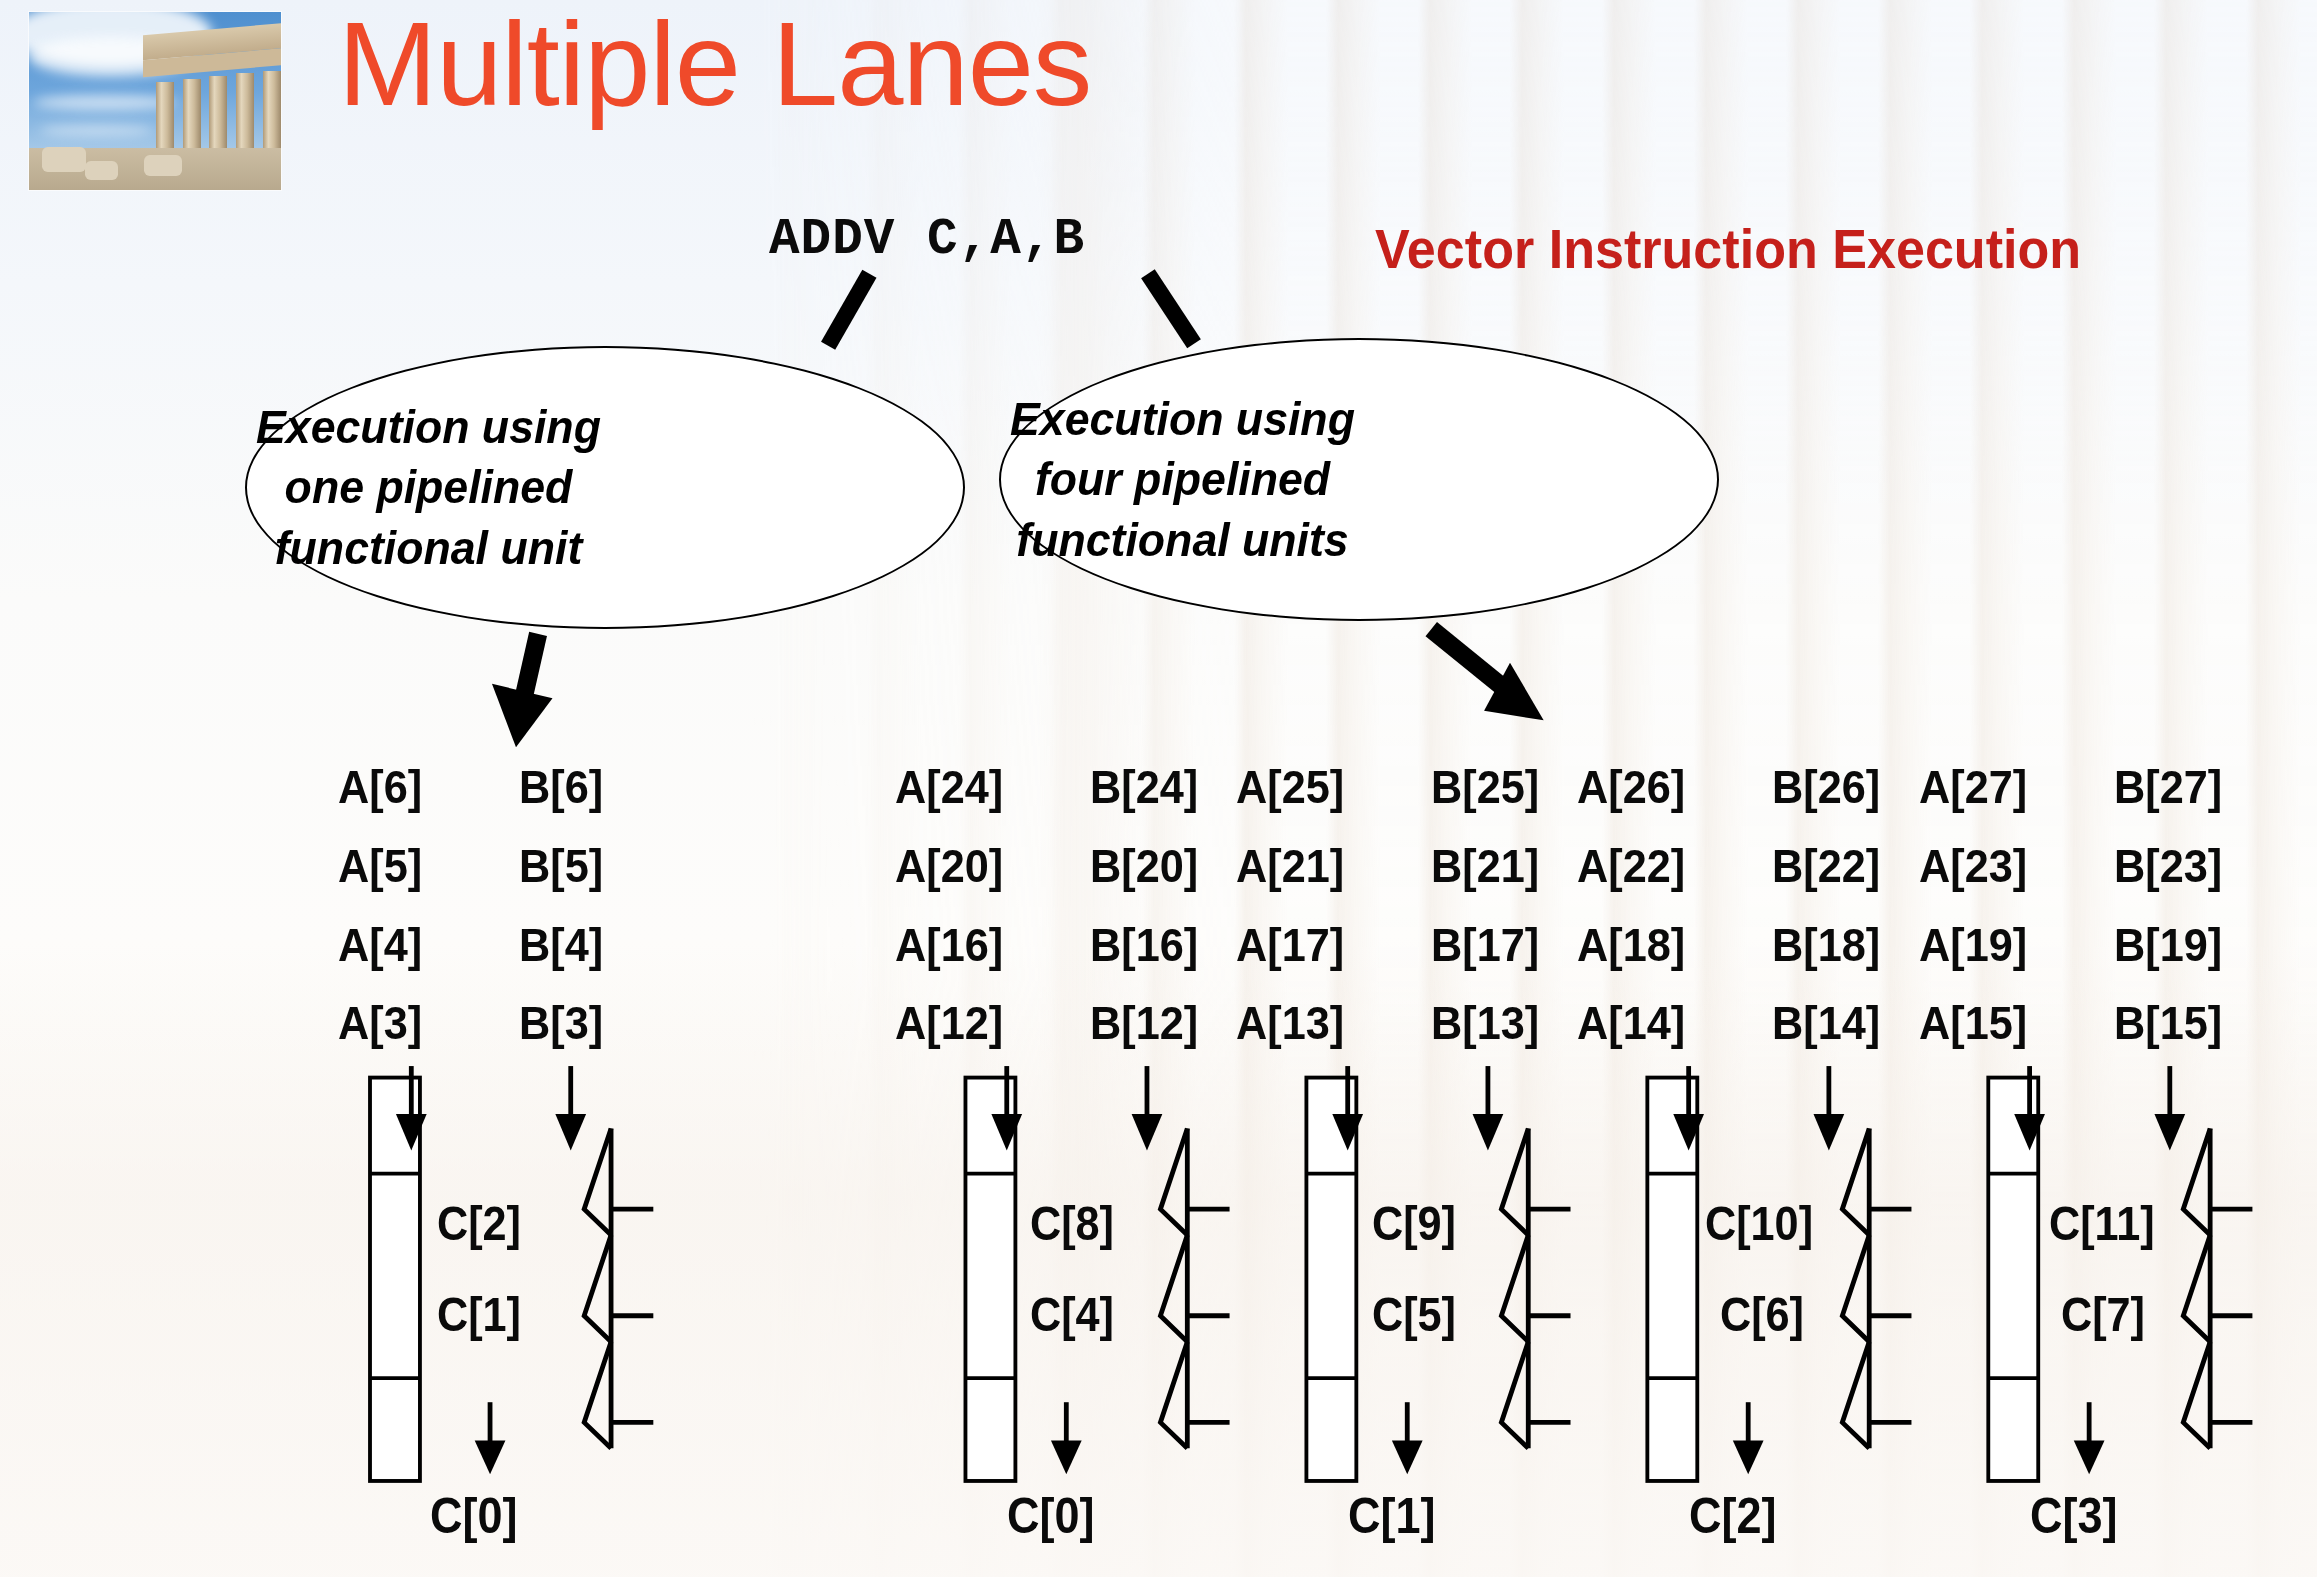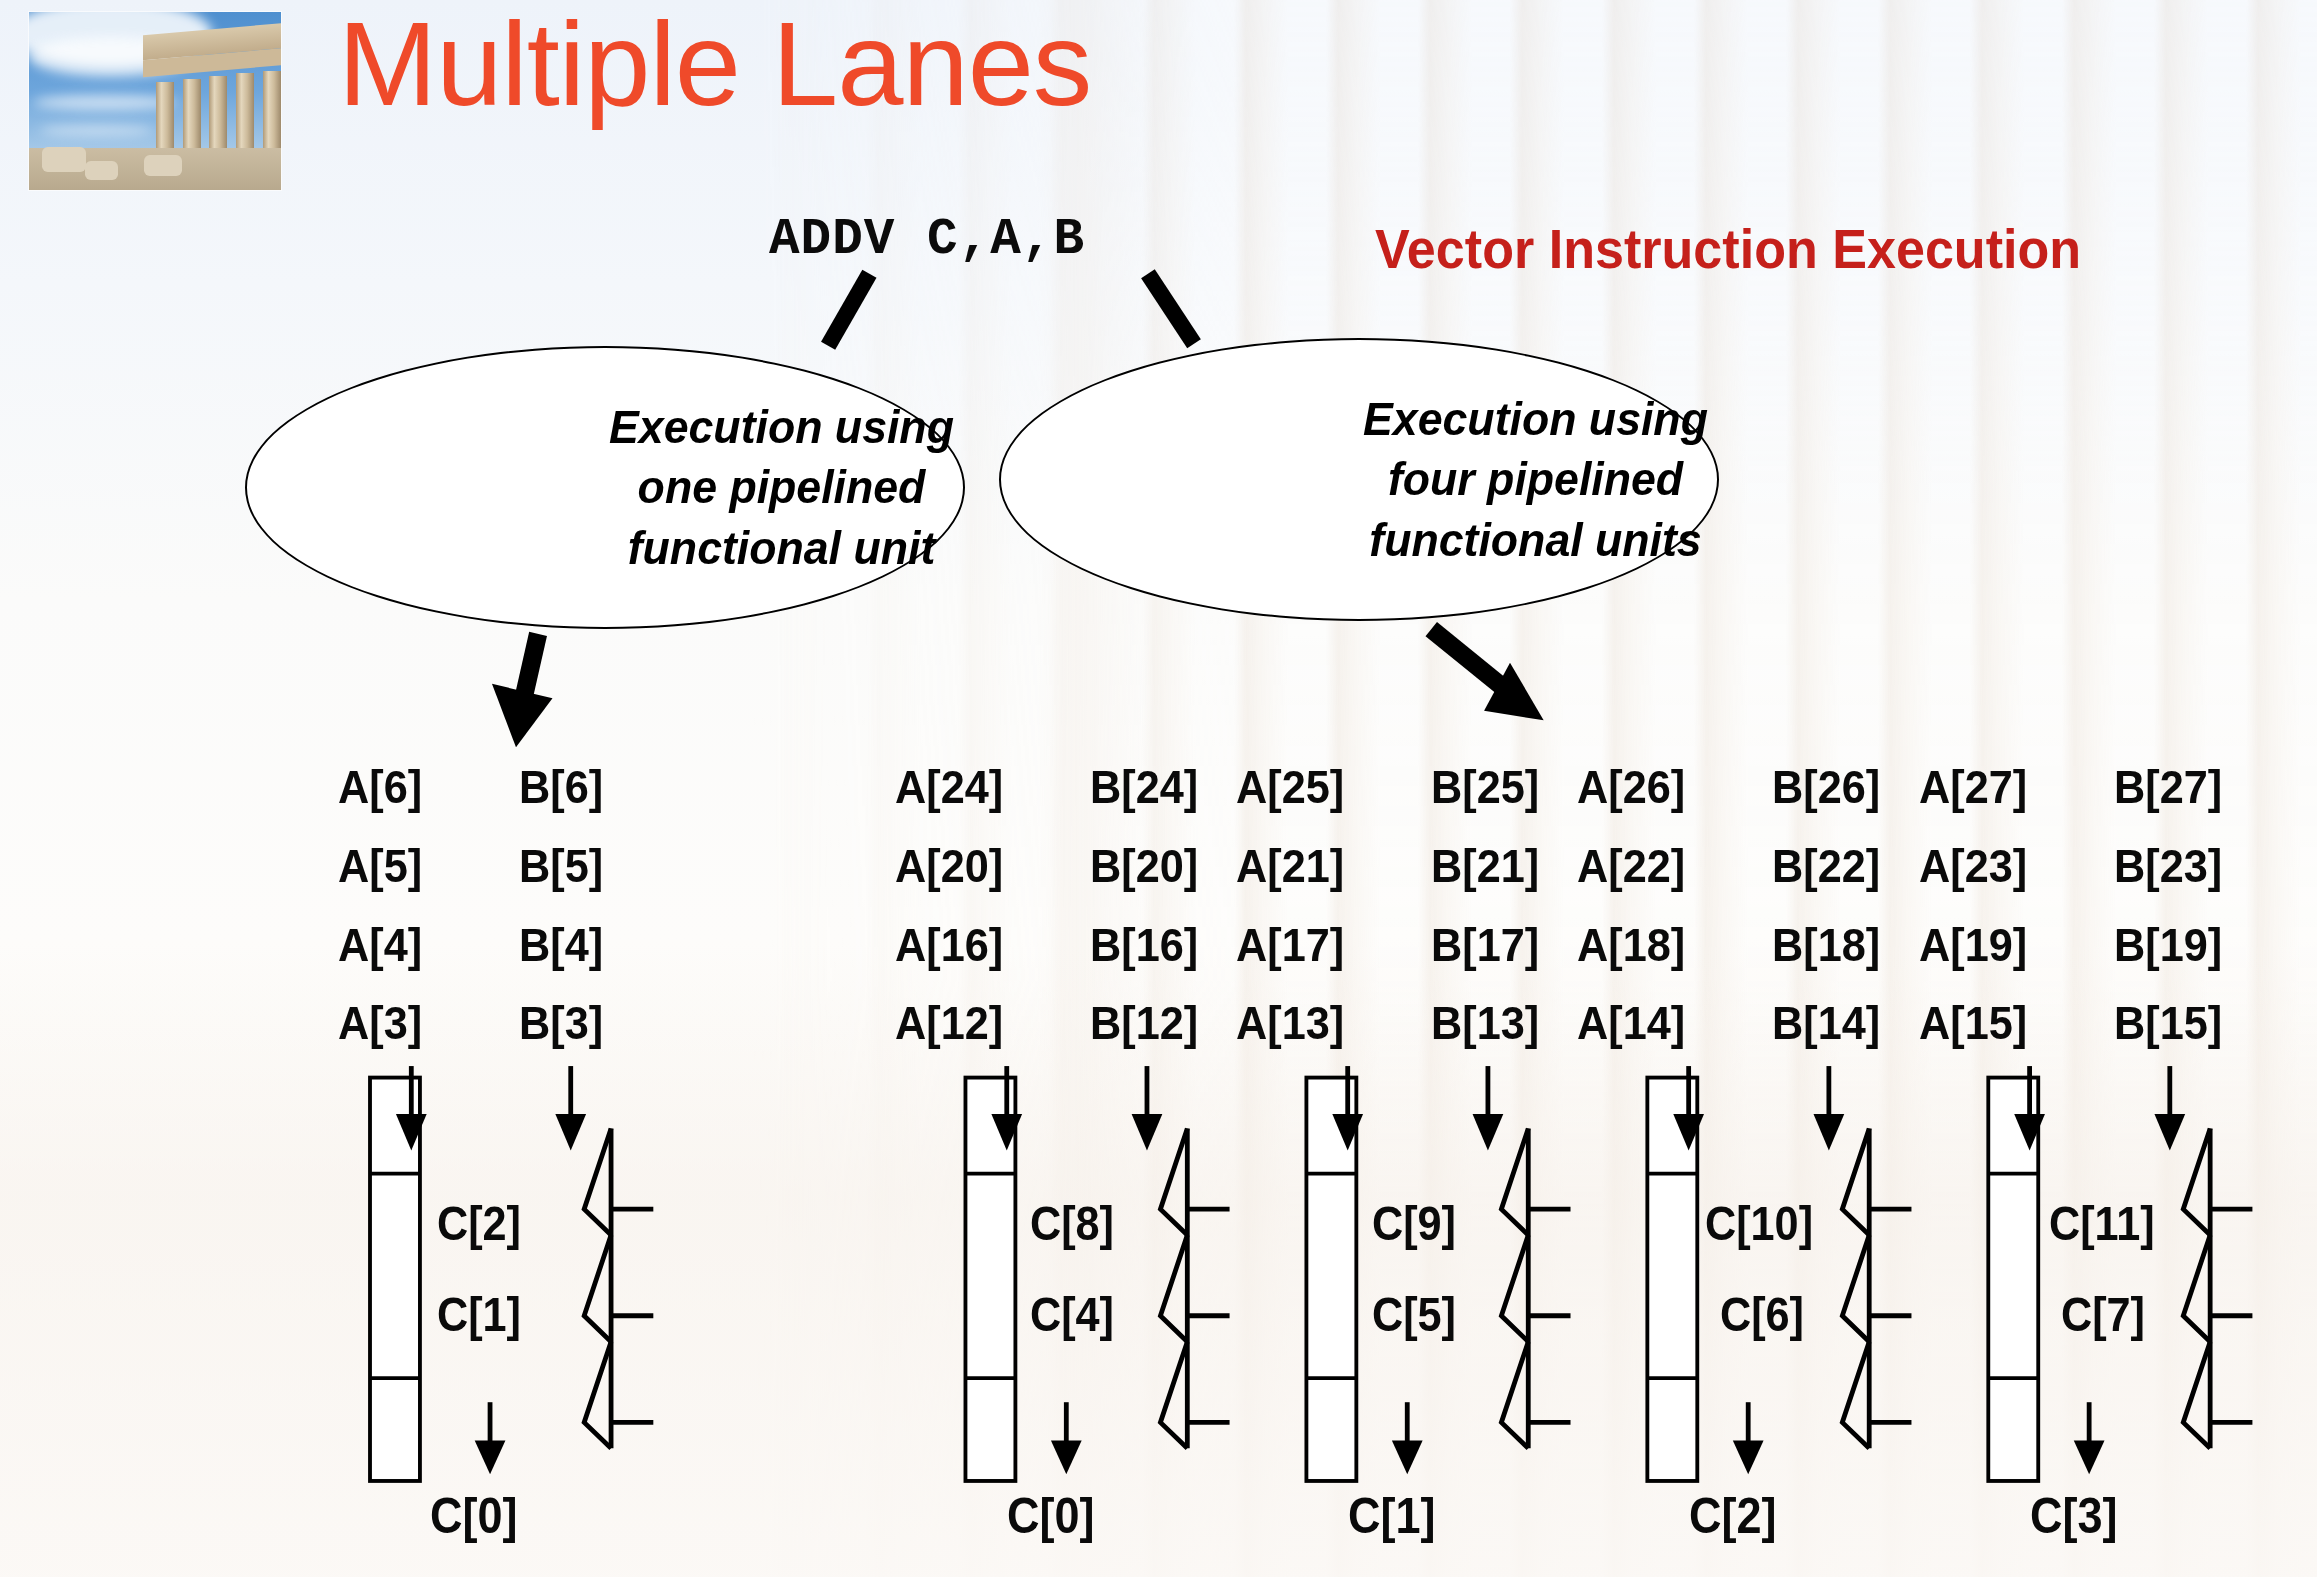--- a/index.html
+++ b/index.html
@@ -72,21 +72,21 @@
     position:absolute;left:1375px;top:216px;
     font-family:"Liberation Sans",sans-serif;
     font-weight:700;font-size:56px;color:#c5201b;white-space:nowrap;
     transform:scaleX(.93);transform-origin:left top;
   }
 
   
   .ellipse{
     position:absolute;border:2.9px solid #000;border-radius:50%;
     background:#fff;
-    display:flex;align-items:center;justify-content:flex-end;text-align:center;
+    display:flex;align-items:center;justify-content:flex-start;text-align:center;
   }
   .ellipse .etext{
     font-family:"Liberation Sans",sans-serif;
     font-weight:700;font-style:italic;font-size:47px;color:#000;line-height:1.28;
     transform:scaleX(.95);
   }
   #ellipse-left{left:245px;top:346px;width:716px;height:279px;}
   #ellipse-right{left:999px;top:338px;width:716px;height:279px;}
 
   

